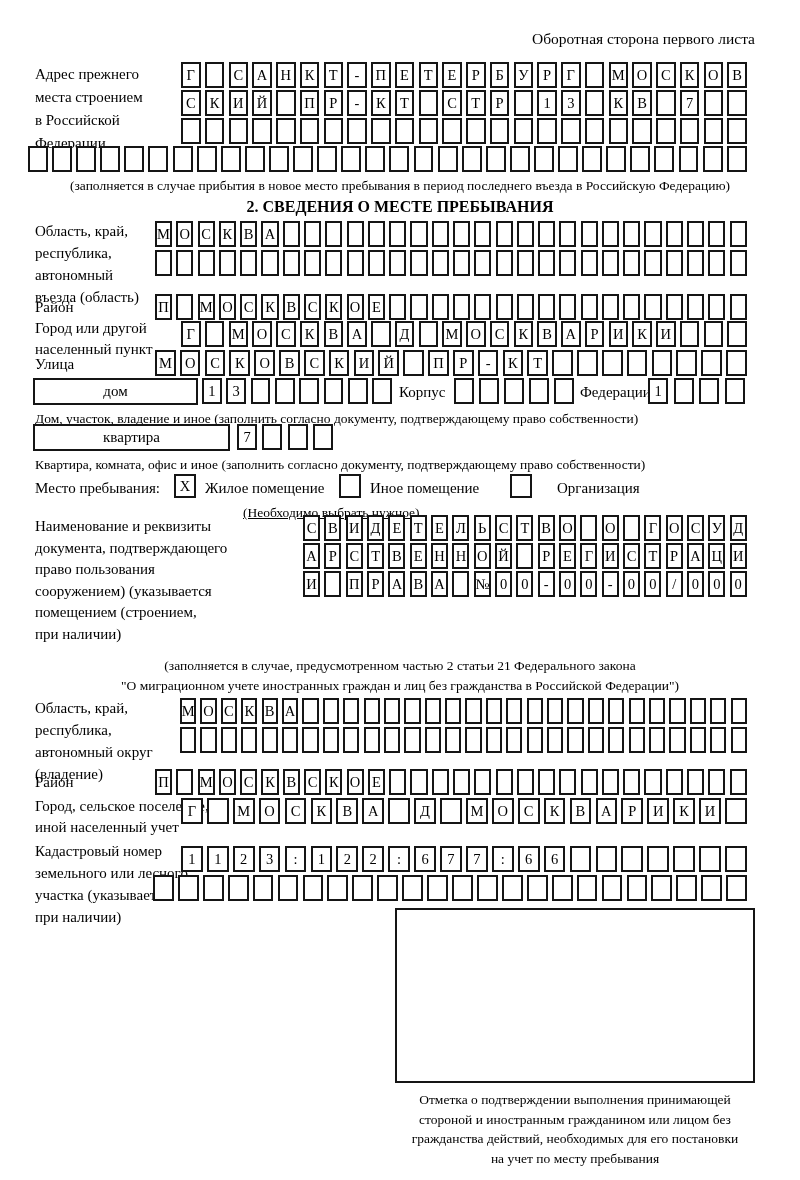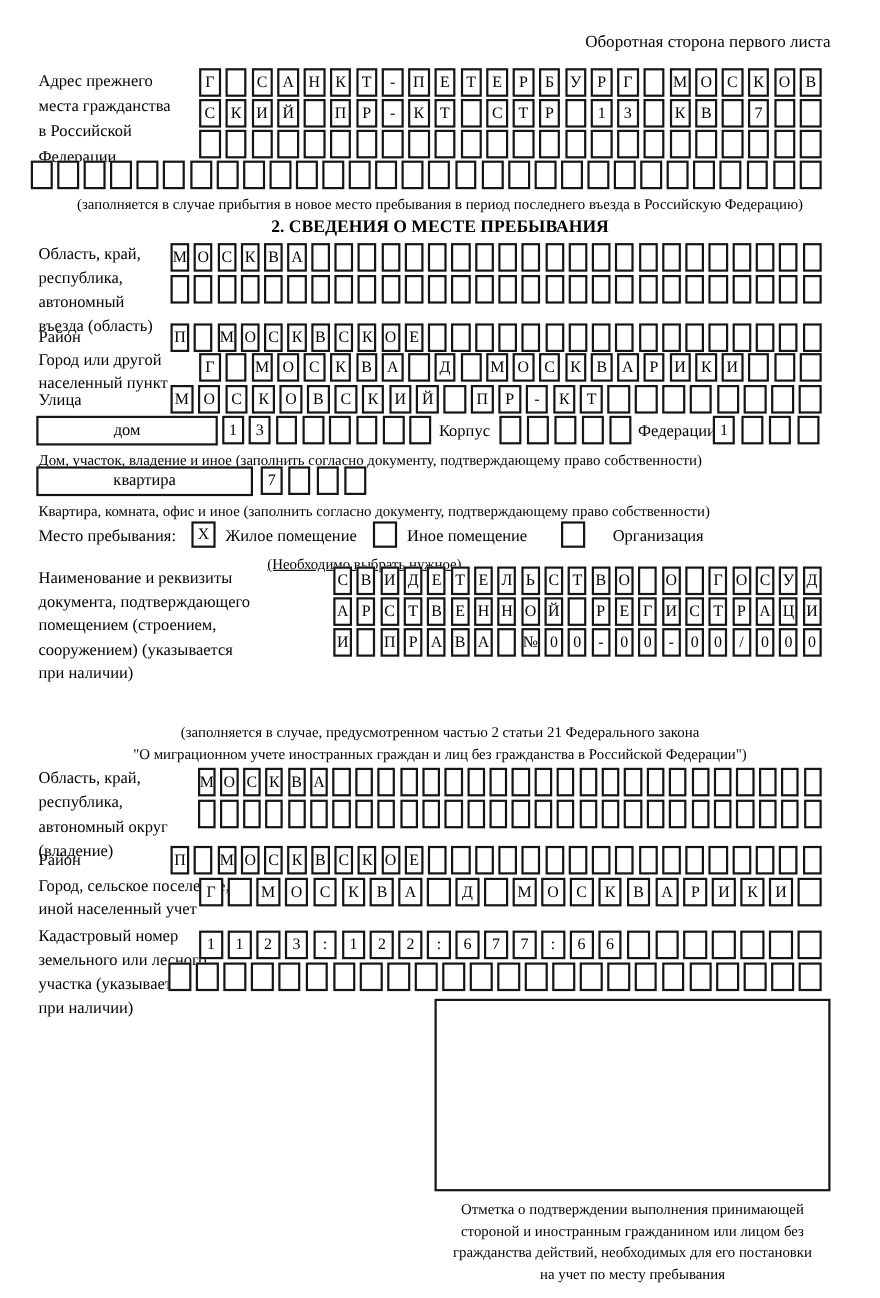--- a/index.html
+++ b/index.html
@@ -30,21 +30,21 @@
 </style>
 </head>
 <body>
 
 <div class="page">
 
   <div class="abs label" style="top:28px; right:45px; font-size:15.5px;">Оборотная сторона первого листа</div>
 
   <div class="abs label" style="left:35px; top:63px; line-height:23px;">
       <div>Адрес прежнего</div>
-      <div>места гражданства</div>
+      <div>места строением</div>
       <div>в Российской</div>
       <div>Федерации</div>
     </div>
   <div class="boxrow" style="left:181px; top:62px;  width:566px;">
       <span class="cbox" style="width: calc(4.1667% - 4px);">Г</span>
       <span class="cbox" style="width: calc(4.1667% - 4px);"></span>
       <span class="cbox" style="width: calc(4.1667% - 4px);">С</span>
       <span class="cbox" style="width: calc(4.1667% - 4px);">А</span>
       <span class="cbox" style="width: calc(4.1667% - 4px);">Н</span>
       <span class="cbox" style="width: calc(4.1667% - 4px);">К</span>
@@ -355,22 +355,23 @@
   <div class="abs label" style="left:205px; top:477px;">Жилое помещение</div>
   <span class="cbox abs" style="left:339px; top:474px; width:22px; height:24px;"></span>
   <div class="abs label" style="left:370px; top:477px;">Иное помещение</div>
   <span class="cbox abs" style="left:510px; top:474px; width:22px; height:24px;"></span>
   <div class="abs label" style="left:557px; top:477px;">Организация</div>
   <div class="abs note" style="left:243px; top:503px;text-decoration:underline;">(Необходимо выбрать нужное)</div>
 
   <div class="abs label" style="left:35px; top:516px; line-height:21.5px;">
       <div>Наименование и реквизиты</div>
       <div>документа, подтверждающего</div>
+      <div>право пользования</div>
+      <div>сооружением) (указывается</div>
       <div>помещением (строением,</div>
-      <div>сооружением) (указывается</div>
       <div>при наличии)</div>
     </div>
   <div class="boxrow" style="left:303px; top:515px; width:444px;">
       <span class="cbox" style="width: calc(4.7619% - 4px);">С</span>
       <span class="cbox" style="width: calc(4.7619% - 4px);">В</span>
       <span class="cbox" style="width: calc(4.7619% - 4px);">И</span>
       <span class="cbox" style="width: calc(4.7619% - 4px);">Д</span>
       <span class="cbox" style="width: calc(4.7619% - 4px);">Е</span>
       <span class="cbox" style="width: calc(4.7619% - 4px);">Т</span>
       <span class="cbox" style="width: calc(4.7619% - 4px);">Е</span>

